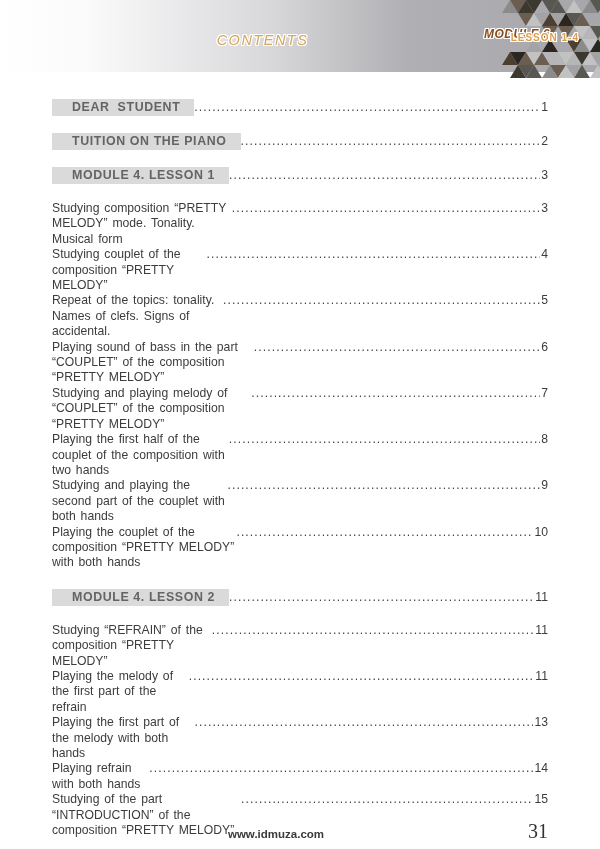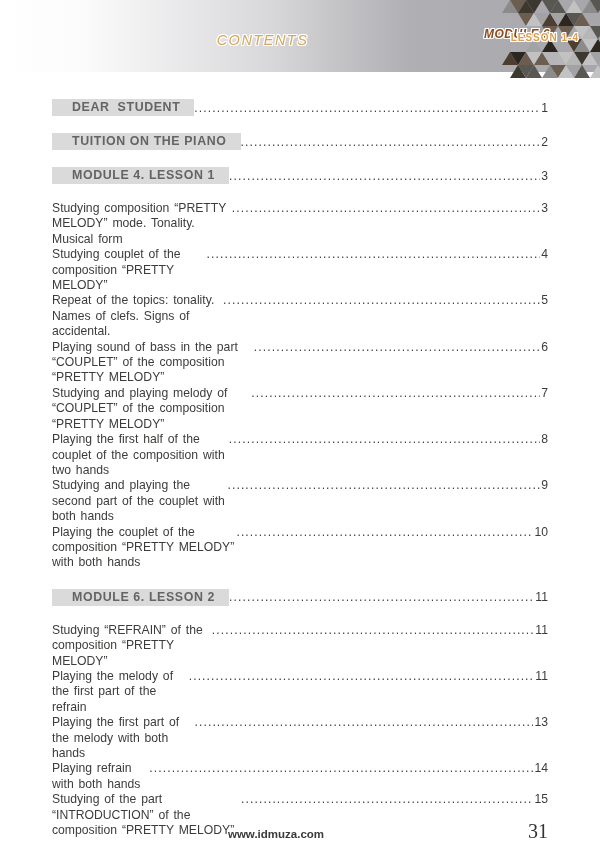--- a/index.html
+++ b/index.html
@@ -35,21 +35,21 @@
   .toc { margin:27px 52px 0 52px; }
   .row { display:flex; align-items:baseline; color:#3d3c3a; font-size:12.2px; }
   .row.entry { line-height:15.4px; }
   .row.entry .label { word-spacing:1.5px; }
   .leader { flex:1 1 auto; overflow:hidden; white-space:nowrap; min-width:8px; }
   .leader::after {
     content:"........................................................................................................................................................";
     letter-spacing:1.1px;
   }
   .page { flex:0 0 auto; padding-left:1px; }
-  .row.section { margin:10px 0 17px 0;align-items:center; }
+  .row.section { margin:10px 0 17px 0; }
   .toc > .row.section:first-child { margin-top:0; }
   .row.entry + .row.section { margin-top:18px; }
   .row.section .label {
     background:#dadada; color:#646464; font-weight:bold; font-size:12.4px;
     letter-spacing:0.6px; padding:1px 14px 2px 20px; white-space:pre;
   }
   
   .footer-site {
     position:absolute; left:56px; bottom:9px; width:440px; text-align:center;
     font-weight:bold; font-size:11.5px; color:#3a3a3a;
@@ -172,21 +172,21 @@
       <span class="label">Studying and playing the second part of the couplet with both hands</span>
       <span class="leader"></span>
       <span class="page">9</span>
     </div>
     <div class="row entry">
       <span class="label">Playing the couplet of the composition “PRETTY MELODY” with both hands</span>
       <span class="leader"></span>
       <span class="page">10</span>
     </div>
     <div class="row section">
-      <span class="label">MODULE 6. LESSON 2</span>
+      <span class="label">MODULE 4. LESSON 2</span>
       <span class="leader"></span>
       <span class="page">11</span>
     </div>
     <div class="row entry">
       <span class="label">Studying “REFRAIN” of the composition “PRETTY MELODY”</span>
       <span class="leader"></span>
       <span class="page">11</span>
     </div>
     <div class="row entry">
       <span class="label">Playing the melody of the first part of the refrain</span>

